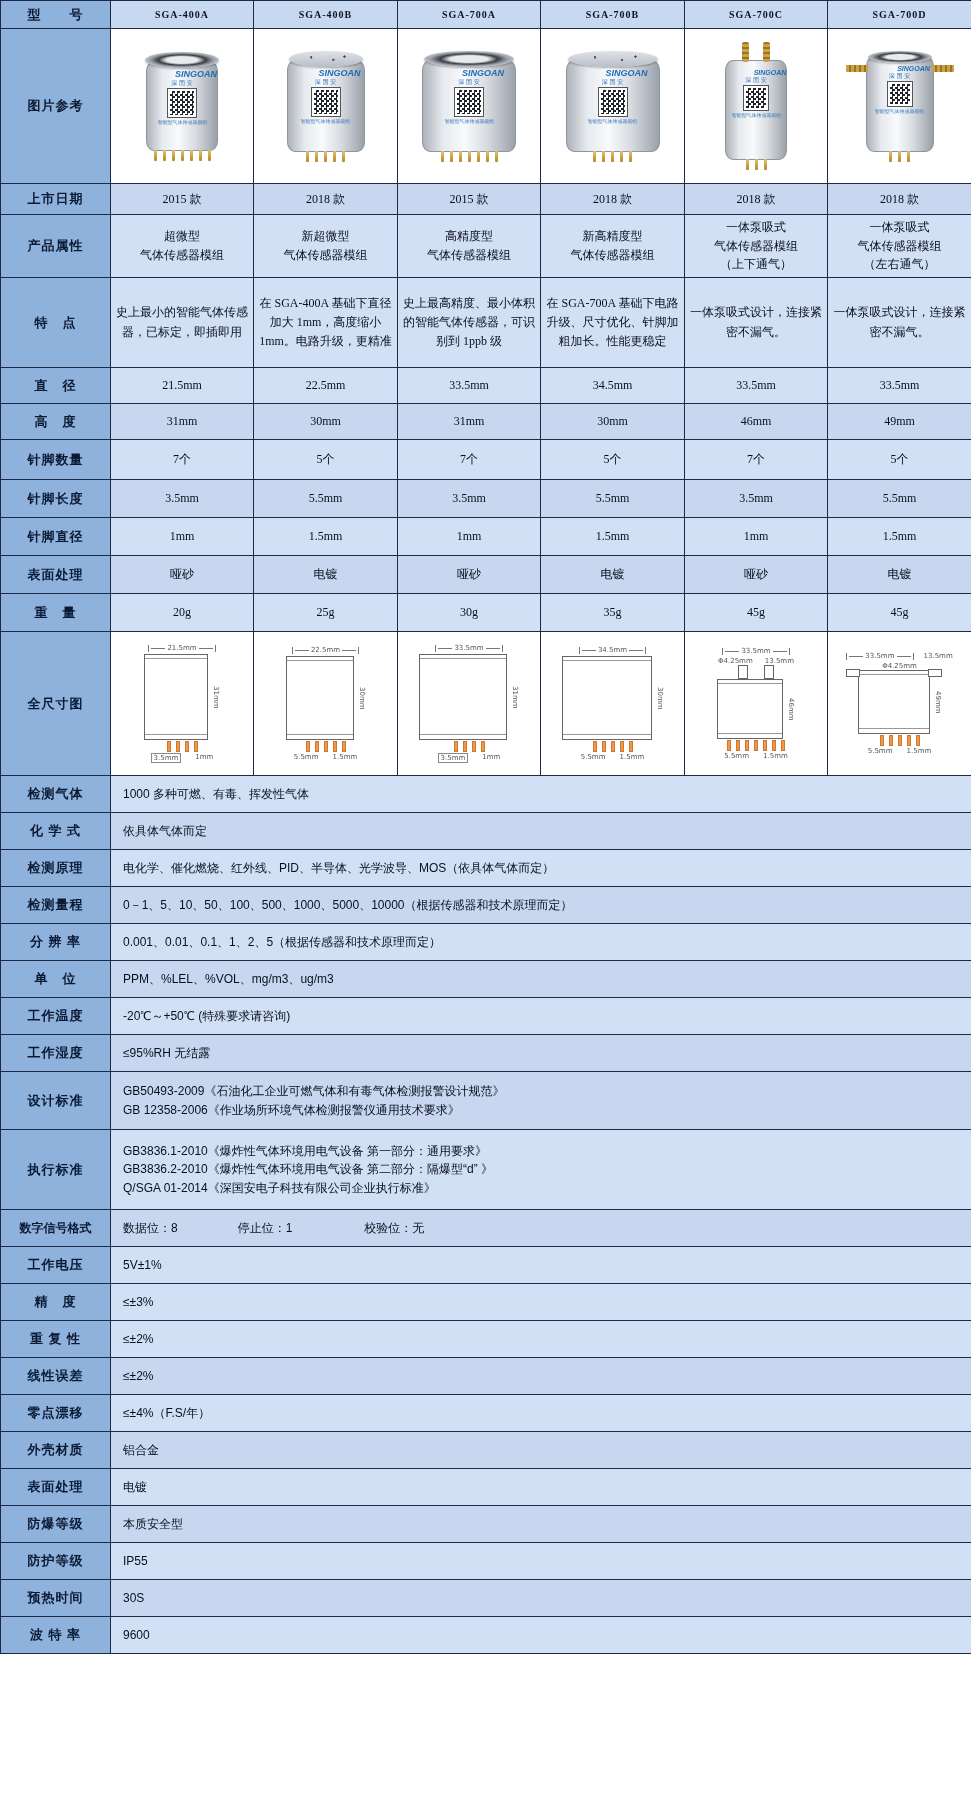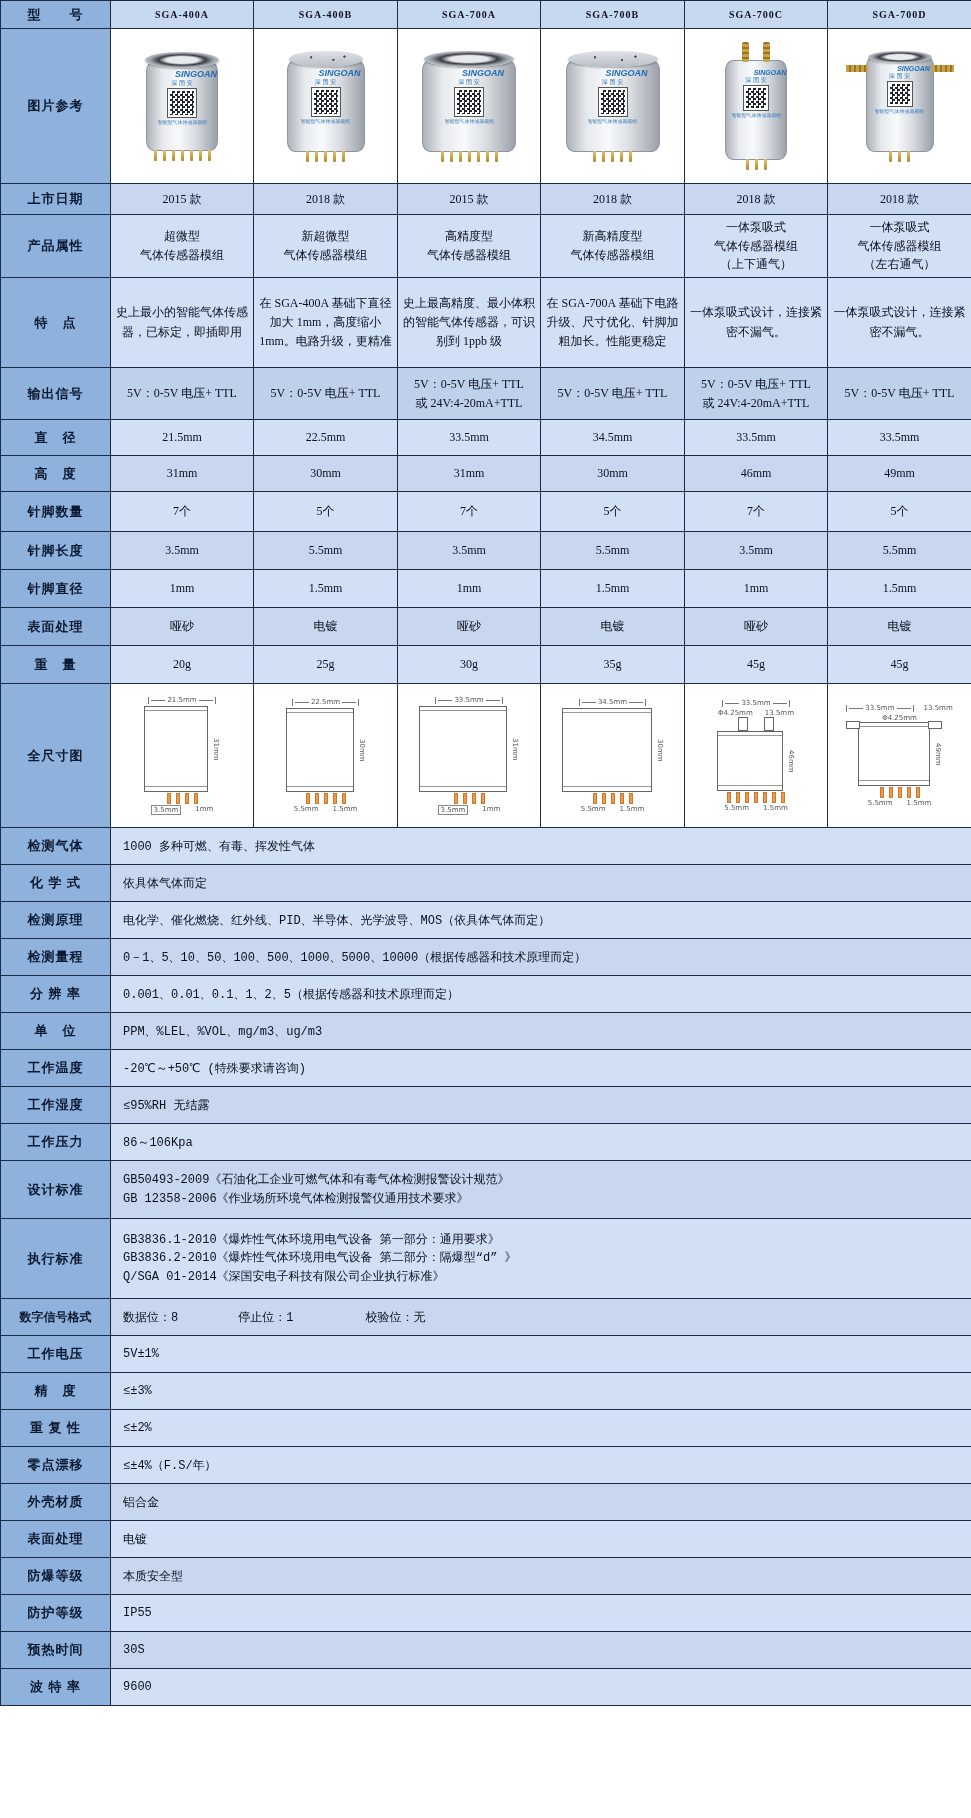--- a/index.html
+++ b/index.html
@@ -2,21 +2,21 @@
 <html><head>
 <meta charset="utf-8">
 <style>
   html,body{margin:0;padding:0;background:#fff;}
   .sheet{width:971px;font-family:"Liberation Sans","DejaVu Sans",sans-serif;}
   table{border-collapse:collapse;table-layout:fixed;width:971px;}
   td{border:1px solid #1c2a46;overflow:hidden;vertical-align:middle;}
   td.lbl{background:#8fb2dd;color:#0b1a33;font-weight:bold;font-size:13px;text-align:center;letter-spacing:1px;}
   td.model{background:#c6d9f1;color:#101224;font-weight:bold;font-size:10px;text-align:center;font-family:"Liberation Serif","DejaVu Serif",serif;letter-spacing:1px;}
   td.val{color:#0a0f1e;font-size:12px;text-align:center;font-family:"Liberation Serif","DejaVu Serif",serif;padding:2px 4px;}
-  td.spec{color:#0a0f1e;font-size:12px;text-align:left;font-family:Liberation Mono, monospace;padding:2px 4px 2px 12px;}
+  td.spec{color:#0a0f1e;font-size:12px;text-align:left;font-family:Liberation Sans, sans-serif;padding:2px 4px 2px 12px;}
   .pre{white-space:pre-line;line-height:1.55;}
   td.bgA{background:#c8d7ef;} td.bgB{background:#d2e0f6;} td.bgC{background:#bfd1ea;}
   td.white{background:#ffffff;}
   
   .photo{height:152px;display:flex;align-items:center;justify-content:center;background:#fff;}
   .sensor{display:flex;flex-direction:column;align-items:center;position:relative;}
   .s-cap{width:74px;height:16px;border-radius:50%;background:radial-gradient(ellipse at center,#e8eaee 30%,#3a3d42 45%,#9aa0a8 60%,#c9cdd3 75%);margin-bottom:-7px;z-index:2;box-shadow:0 1px 2px rgba(0,0,0,.3);}
   .s-cap.dots{background:radial-gradient(circle at 30% 40%, #555 1px, transparent 1.4px),radial-gradient(circle at 60% 55%, #555 1px, transparent 1.4px),radial-gradient(circle at 75% 35%, #555 1px, transparent 1.4px),linear-gradient(#dfe2e7,#b9bec6);}
   .s-body{width:78px;height:92px;border-radius:8px/10px;background:linear-gradient(90deg,#aeb3ba 0%,#e7eaee 22%,#f8fafc 45%,#d7dbe0 70%,#9ba1a9 100%);display:flex;flex-direction:column;align-items:center;padding-top:8px;box-sizing:border-box;border:1px solid #8f959d;}
   .s-logo{font-size:9px;font-weight:bold;font-style:italic;color:#1e6db5;letter-spacing:0px;line-height:1;margin-left:28px;}
@@ -232,31 +232,20 @@
 </tr>
 <tr style="height:90px">
   <td class="lbl">特　点</td>
   <td class="val bgB" style="line-height:1.6">史上最小的智能气体传感器，已标定，即插即用</td>
   <td class="val bgB" style="line-height:1.6">在 SGA-400A 基础下直径加大 1mm，高度缩小 1mm。电路升级，更精准</td>
   <td class="val bgB" style="line-height:1.6">史上最高精度、最小体积的智能气体传感器，可识别到 1ppb 级</td>
   <td class="val bgB" style="line-height:1.6">在 SGA-700A 基础下电路升级、尺寸优化、针脚加粗加长。性能更稳定</td>
   <td class="val bgB" style="line-height:1.6">一体泵吸式设计，连接紧密不漏气。</td>
   <td class="val bgB" style="line-height:1.6">一体泵吸式设计，连接紧密不漏气。</td>
 </tr>
-<tr style="height:52px">
-  <td class="lbl">输出信号</td>
-  <td class="val bgC pre">5V：0-5V 电压+ TTL</td>
-  <td class="val bgC pre">5V：0-5V 电压+ TTL</td>
-  <td class="val bgC pre">5V：0-5V 电压+ TTL
-或 24V:4-20mA+TTL</td>
-  <td class="val bgC pre">5V：0-5V 电压+ TTL</td>
-  <td class="val bgC pre">5V：0-5V 电压+ TTL
-或 24V:4-20mA+TTL</td>
-  <td class="val bgC pre">5V：0-5V 电压+ TTL</td>
-</tr>
 <tr style="height:36px">
   <td class="lbl">直　径</td>
   <td class="val bgB">21.5mm</td>
   <td class="val bgB">22.5mm</td>
   <td class="val bgB">33.5mm</td>
   <td class="val bgB">34.5mm</td>
   <td class="val bgB">33.5mm</td>
   <td class="val bgB">33.5mm</td>
 </tr>
 <tr style="height:36px">
@@ -528,24 +517,20 @@
           <td class="spec bgA" colspan="6">PPM、%LEL、%VOL、mg/m3、ug/m3</td>
         </tr>
 <tr style="height:37px">
           <td class="lbl">工作温度</td>
           <td class="spec bgB" colspan="6">-20℃～+50℃ (特殊要求请咨询)</td>
         </tr>
 <tr style="height:37px">
           <td class="lbl">工作湿度</td>
           <td class="spec bgA" colspan="6">≤95%RH 无结露</td>
         </tr>
-<tr style="height:37px">
-          <td class="lbl">工作压力</td>
-          <td class="spec bgB" colspan="6">86～106Kpa</td>
-        </tr>
 <tr style="height:58px">
           <td class="lbl">设计标准</td>
           <td class="spec bgA pre" colspan="6">GB50493-2009《石油化工企业可燃气体和有毒气体检测报警设计规范》
 GB 12358-2006《作业场所环境气体检测报警仪通用技术要求》</td>
         </tr>
 <tr style="height:80px">
           <td class="lbl">执行标准</td>
           <td class="spec bgB pre" colspan="6">GB3836.1-2010《爆炸性气体环境用电气设备 第一部分：通用要求》
 GB3836.2-2010《爆炸性气体环境用电气设备 第二部分：隔爆型“d” 》
 Q/SGA 01-2014《深国安电子科技有限公司企业执行标准》</td>
@@ -560,20 +545,24 @@
         </tr>
 <tr style="height:37px">
           <td class="lbl">精　度</td>
           <td class="spec bgB" colspan="6">≤±3%</td>
         </tr>
 <tr style="height:37px">
           <td class="lbl">重 复 性</td>
           <td class="spec bgB" colspan="6">≤±2%</td>
         </tr>
 <tr style="height:37px">
+          <td class="lbl">线性误差</td>
+          <td class="spec bgA" colspan="6">≤±2%</td>
+        </tr>
+<tr style="height:37px">
           <td class="lbl">零点漂移</td>
           <td class="spec bgB" colspan="6">≤±4%（F.S/年）</td>
         </tr>
 <tr style="height:37px">
           <td class="lbl">外壳材质</td>
           <td class="spec bgA" colspan="6">铝合金</td>
         </tr>
 <tr style="height:37px">
           <td class="lbl">表面处理</td>
           <td class="spec bgB" colspan="6">电镀</td>

